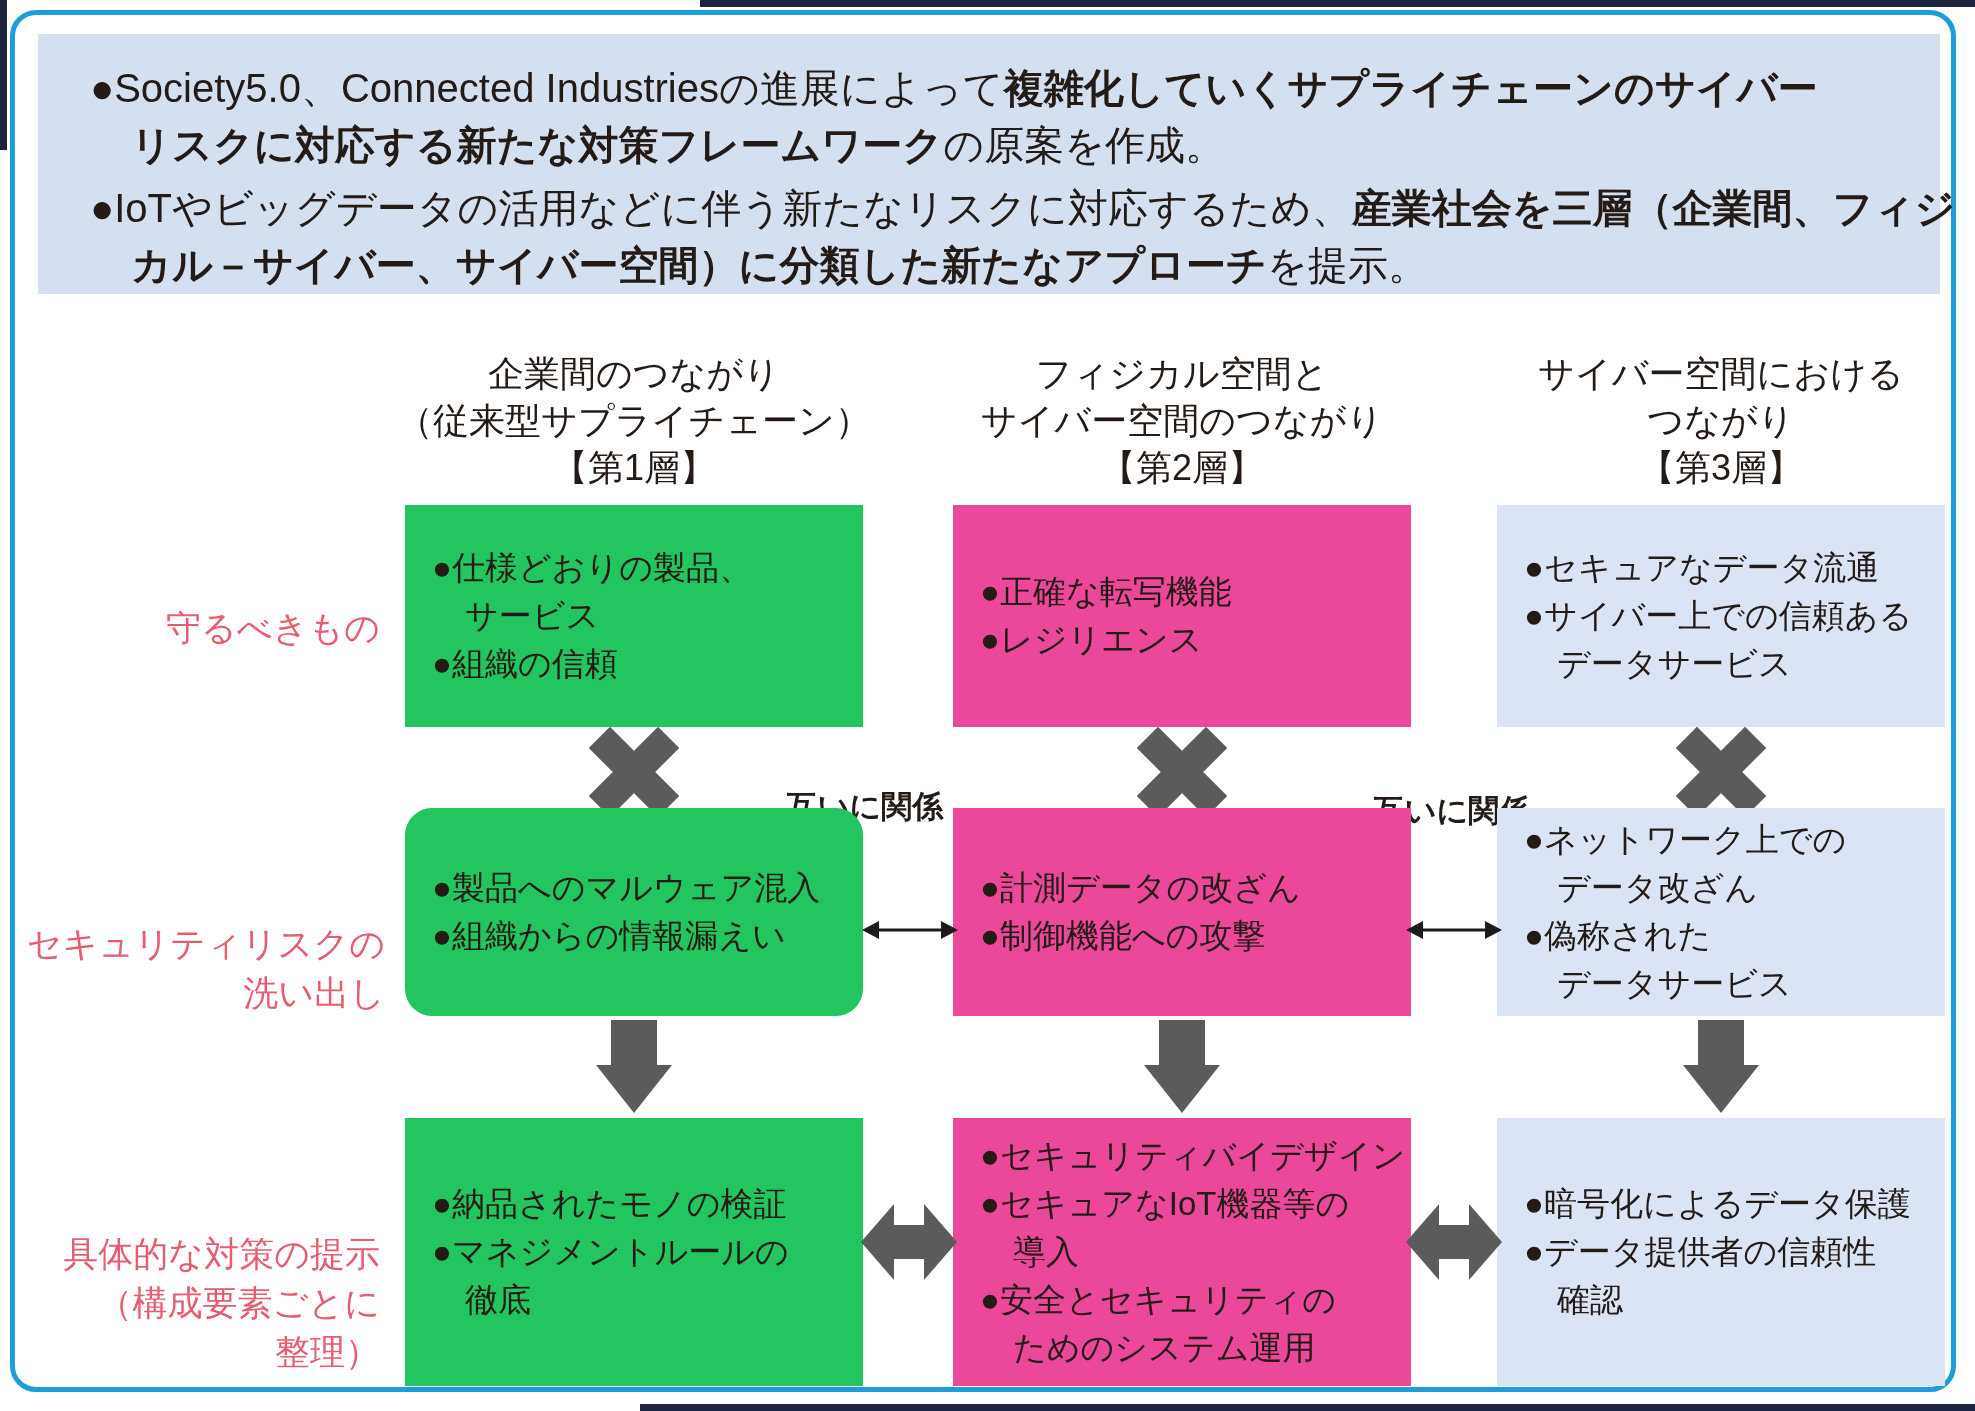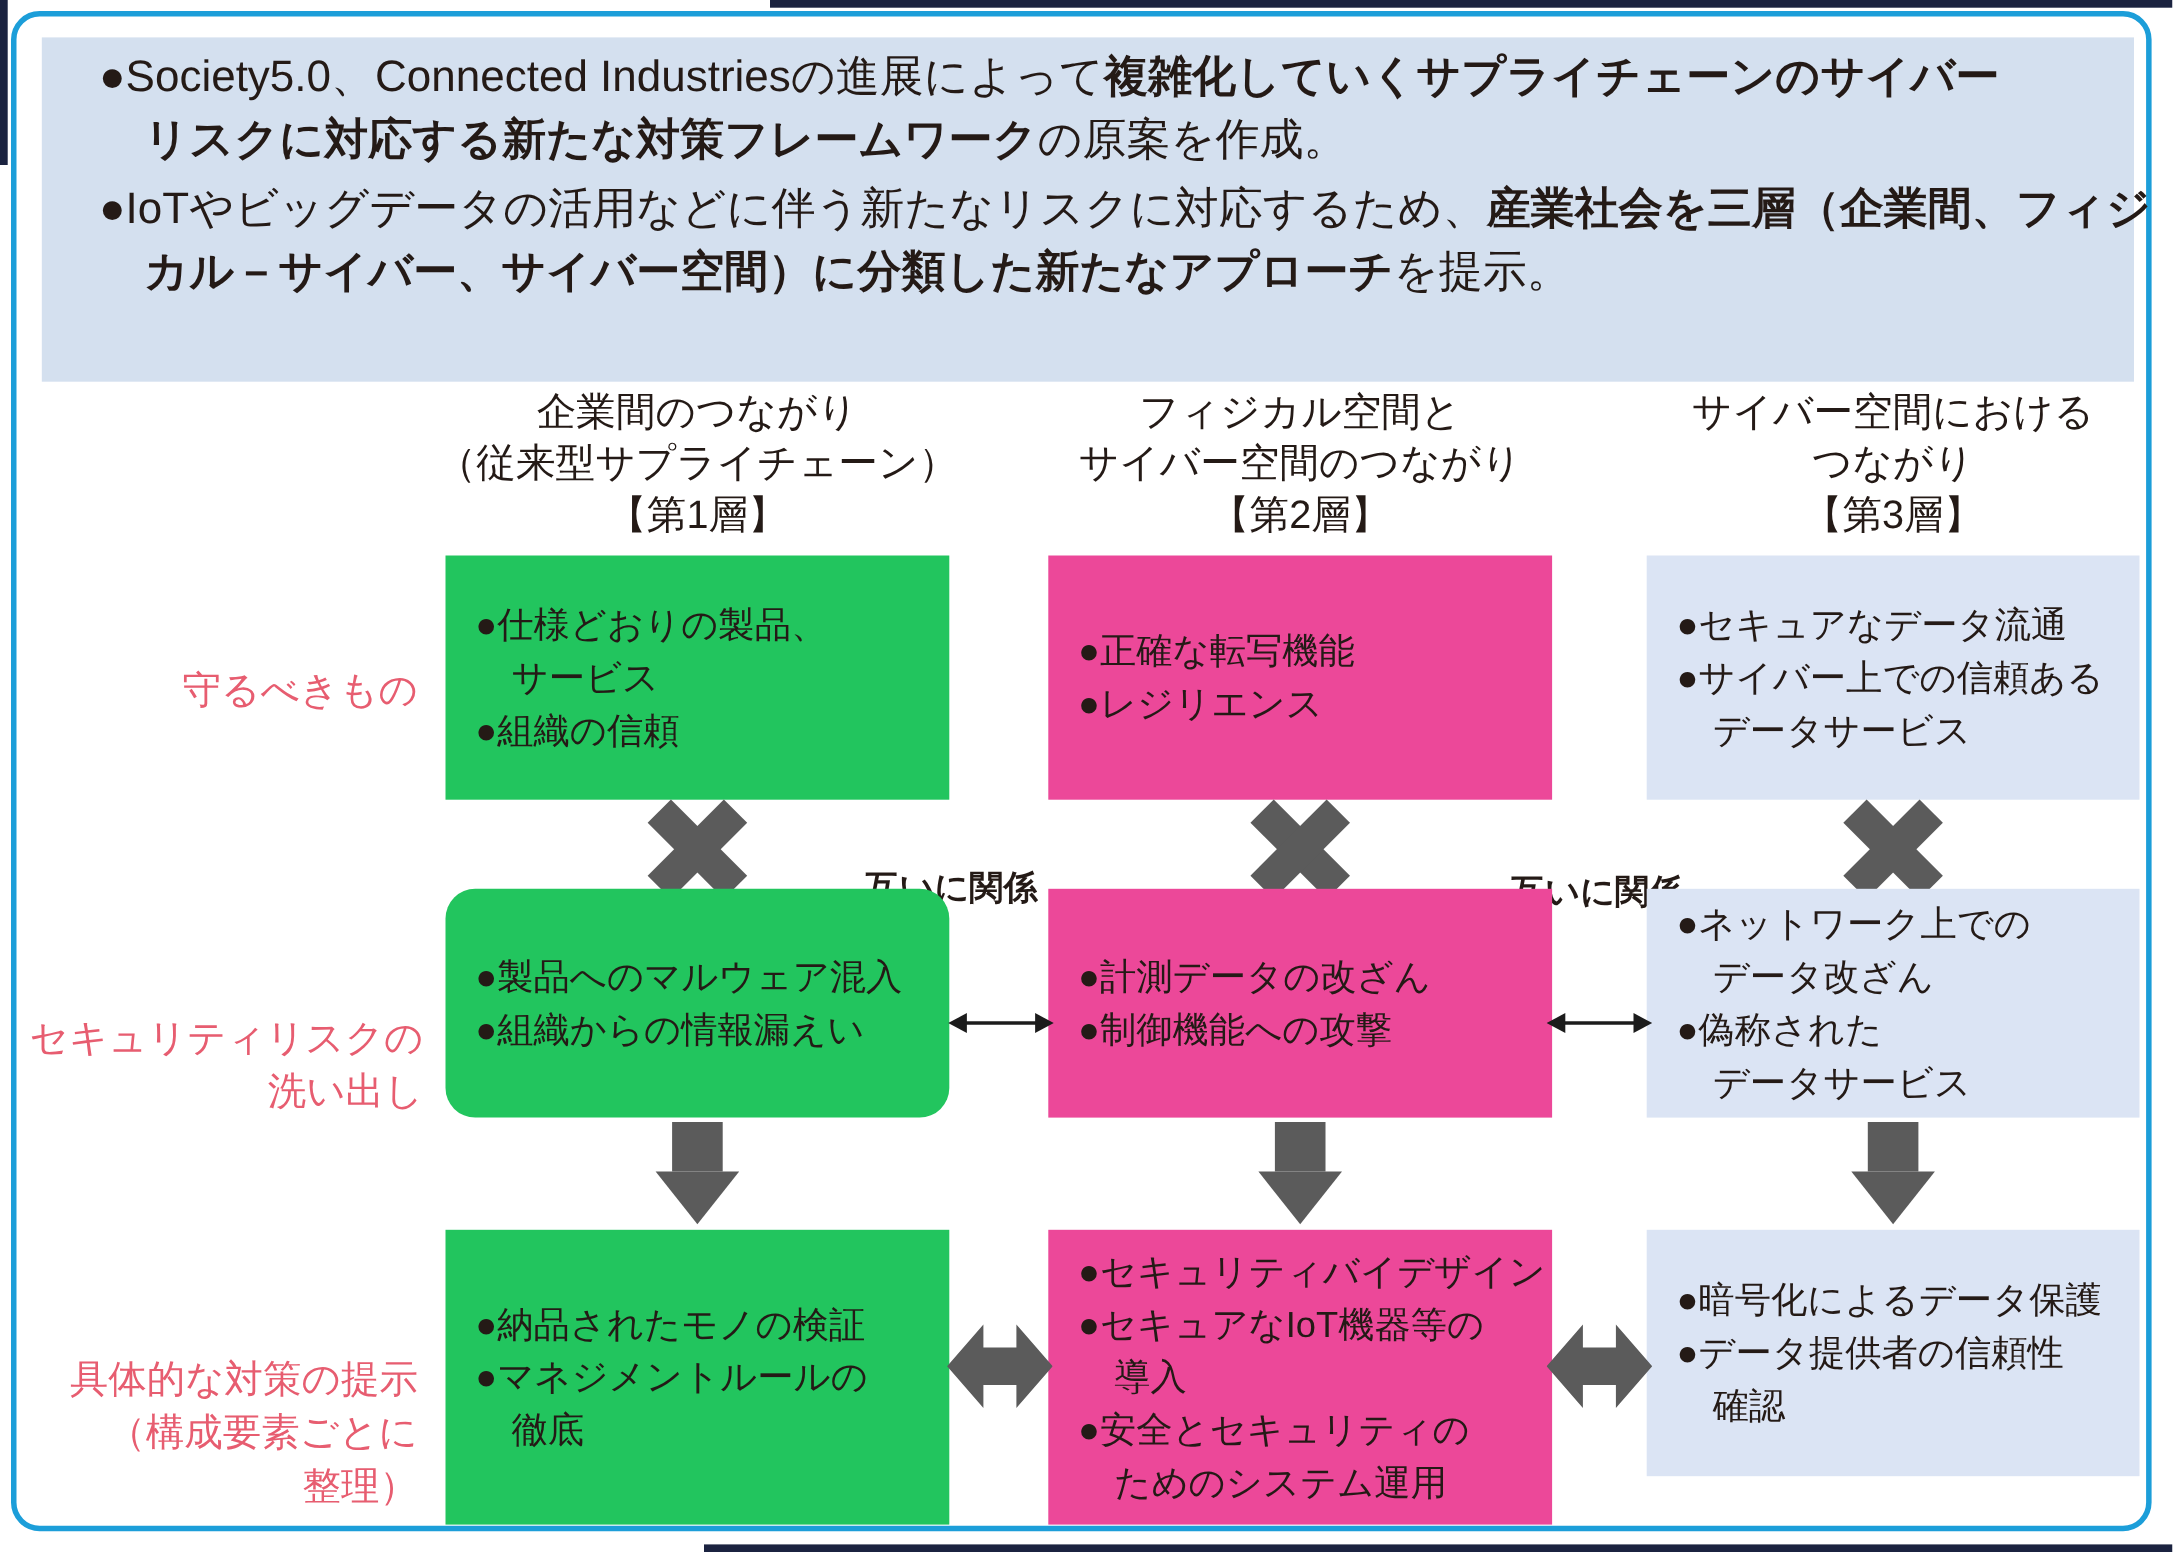--- a/index.html
+++ b/index.html
@@ -20,22 +20,22 @@
 
   
   .frame {
     position:absolute; left:10px; top:10px; width:1946px; height:1382px;
     border:5px solid #1c9ed9; border-radius:26px; background:#ffffff;
     box-sizing:border-box;
   }
 
   
   .header {
-    position:absolute; left:38px; top:34px; width:1902px; height:313px;
-    background:#d4e0ef; padding:8px 30px 0 52px; box-sizing:border-box;
+    position:absolute; left:38px; top:34px; width:1902px; height:260px;
+    background:#d4e0ef; padding:26px 30px 0 52px; box-sizing:border-box;
   }
   .hdr-line { font-size:40px; line-height:57px; white-space:nowrap; font-weight:400; }
   .hdr-line.cont { padding-left:41px; }
   .hdr-line .bold { font-weight:700; }
   .hdr-gap { height:6px; }
 
   
   .col-head {
     position:absolute; top:350px; width:500px; text-align:center;
     font-size:36px; line-height:47px; font-weight:400; white-space:nowrap;
@@ -206,21 +206,21 @@
       <div>●マネジメントルールの</div>
       <div>　徹底</div>
     </div>
   <div class="cell bg-col2" style="left:953px; top:1118px; width:458px; height:268px;">
       <div>●セキュリティバイデザイン</div>
       <div>●セキュアなIoT機器等の</div>
       <div>　導入</div>
       <div>●安全とセキュリティの</div>
       <div>　ためのシステム運用</div>
     </div>
-  <div class="cell bg-col3" style="left:1497px; top:1118px; width:448px; height:224px;">
+  <div class="cell bg-col3" style="left:1497px; top:1118px; width:448px; height:268px;">
       <div>●暗号化によるデータ保護</div>
       <div>●データ提供者の信頼性</div>
       <div>　確認</div>
     </div>
 
   <svg class="arrow-svg" style="left:861px; top:1200px;" width="96" height="84" viewBox="0 0 96 84">
     <polygon points="0,42 33,4 33,25 63,25 63,4 96,42 63,80 63,59 33,59 33,80" fill="#5b5b5b"></polygon>
   </svg>
   <svg class="arrow-svg" style="left:1406px; top:1200px;" width="96" height="84" viewBox="0 0 96 84">
     <polygon points="0,42 33,4 33,25 63,25 63,4 96,42 63,80 63,59 33,59 33,80" fill="#5b5b5b"></polygon>

